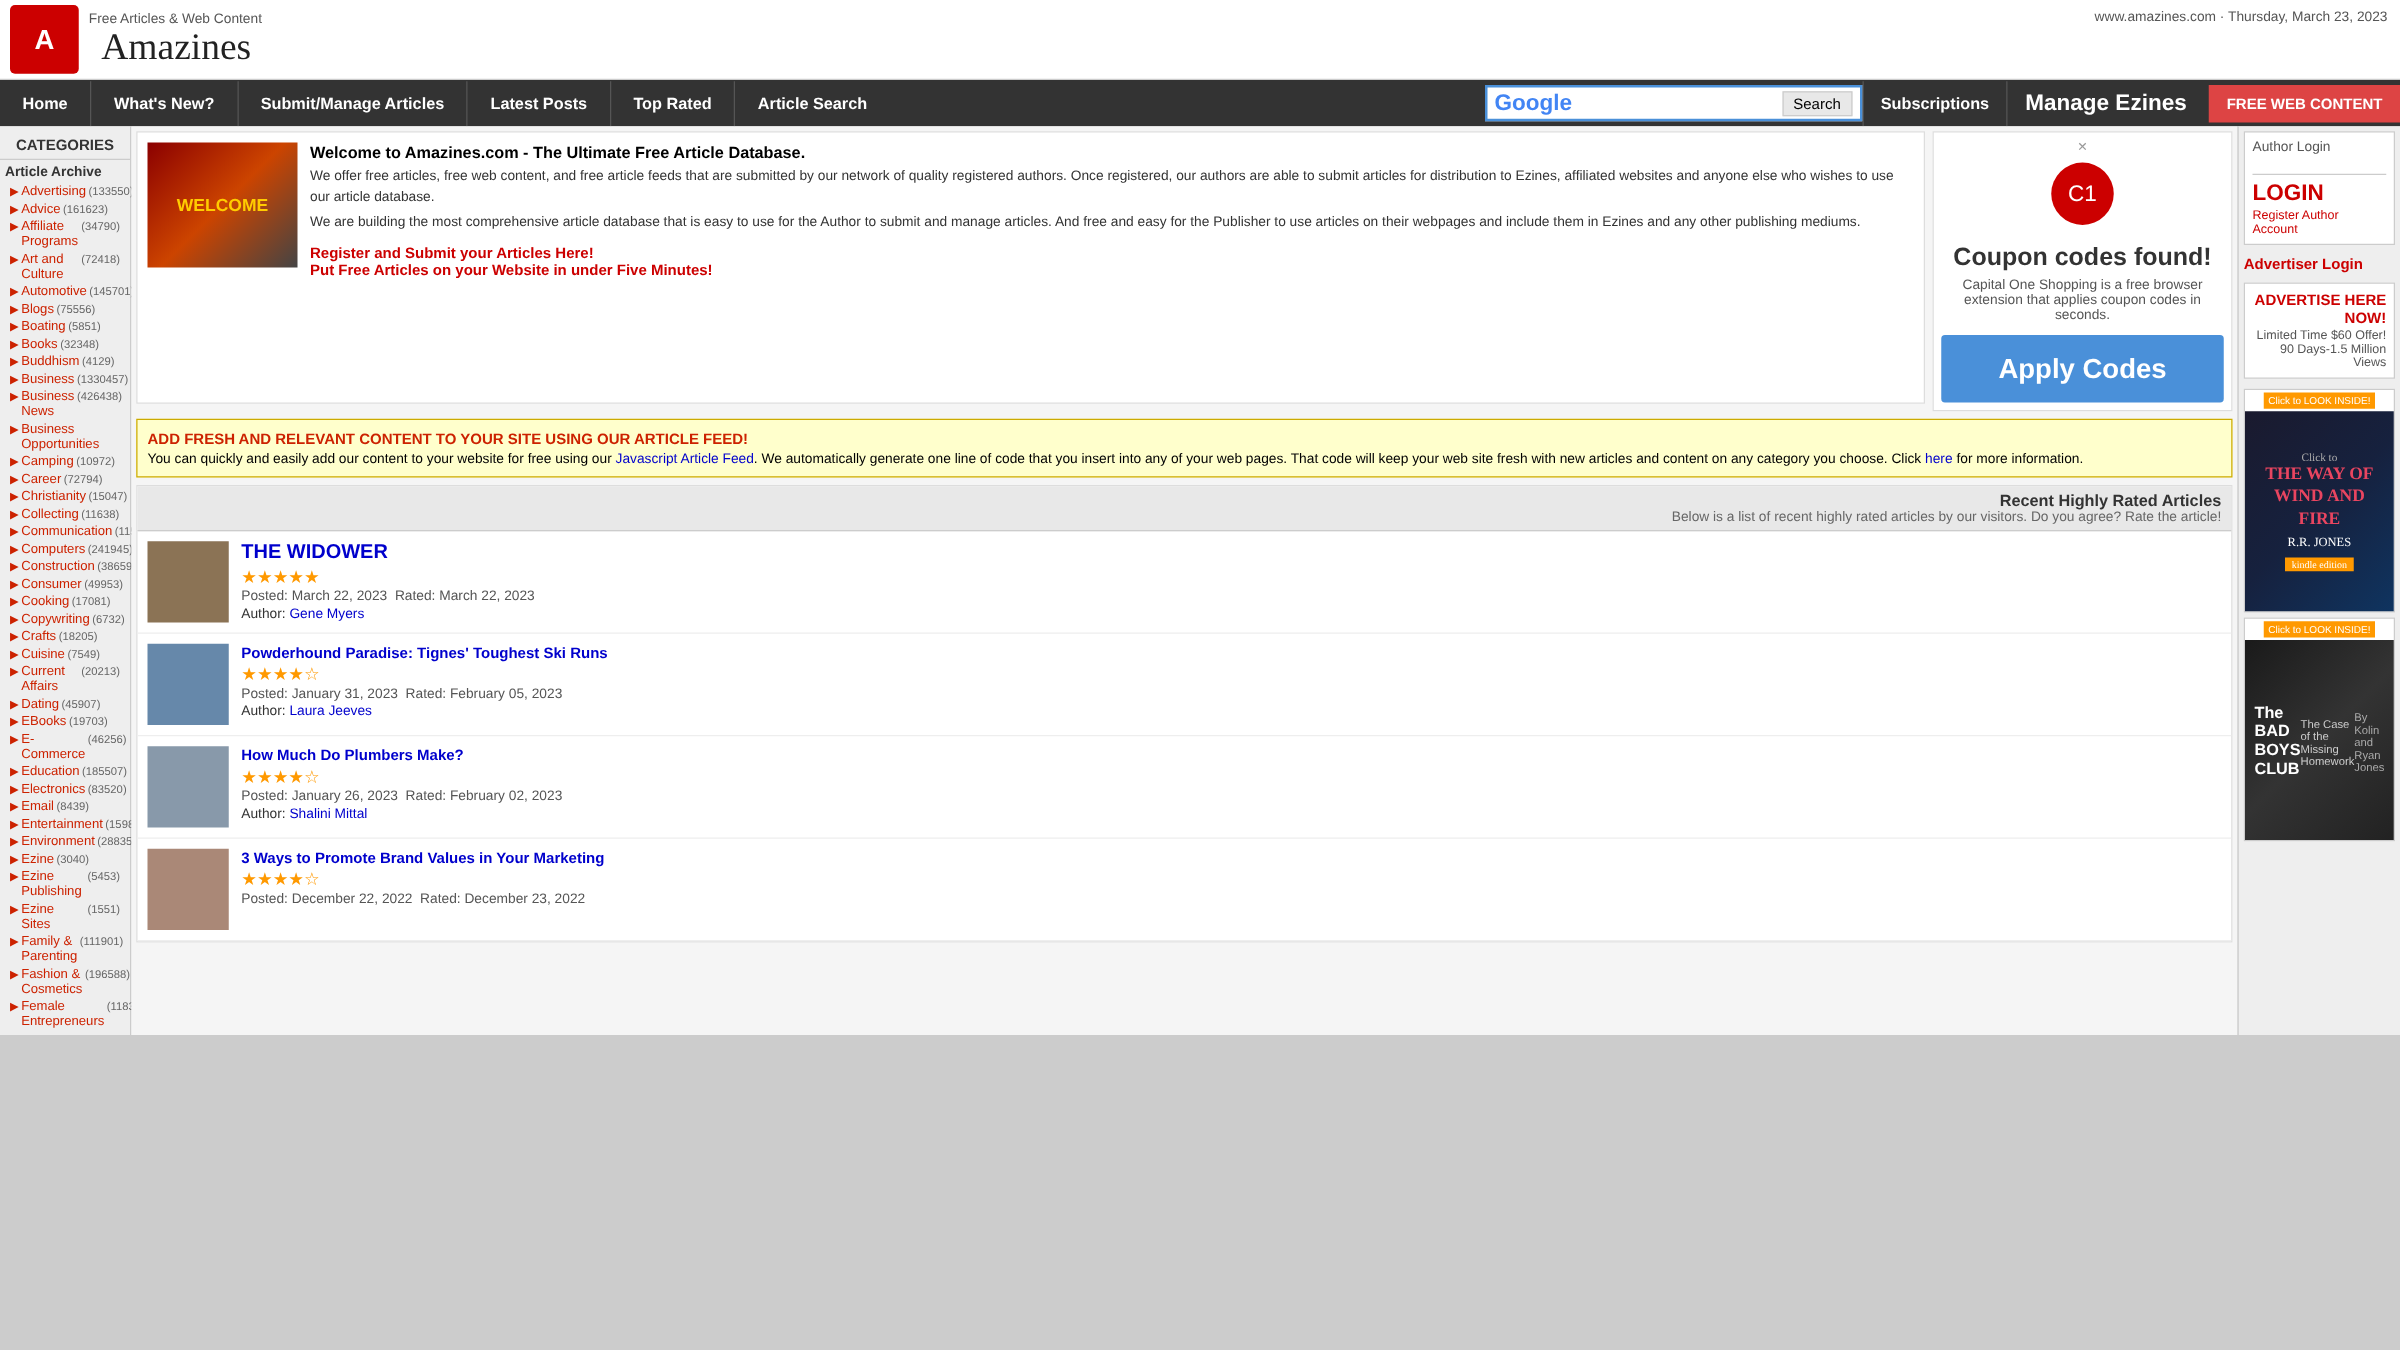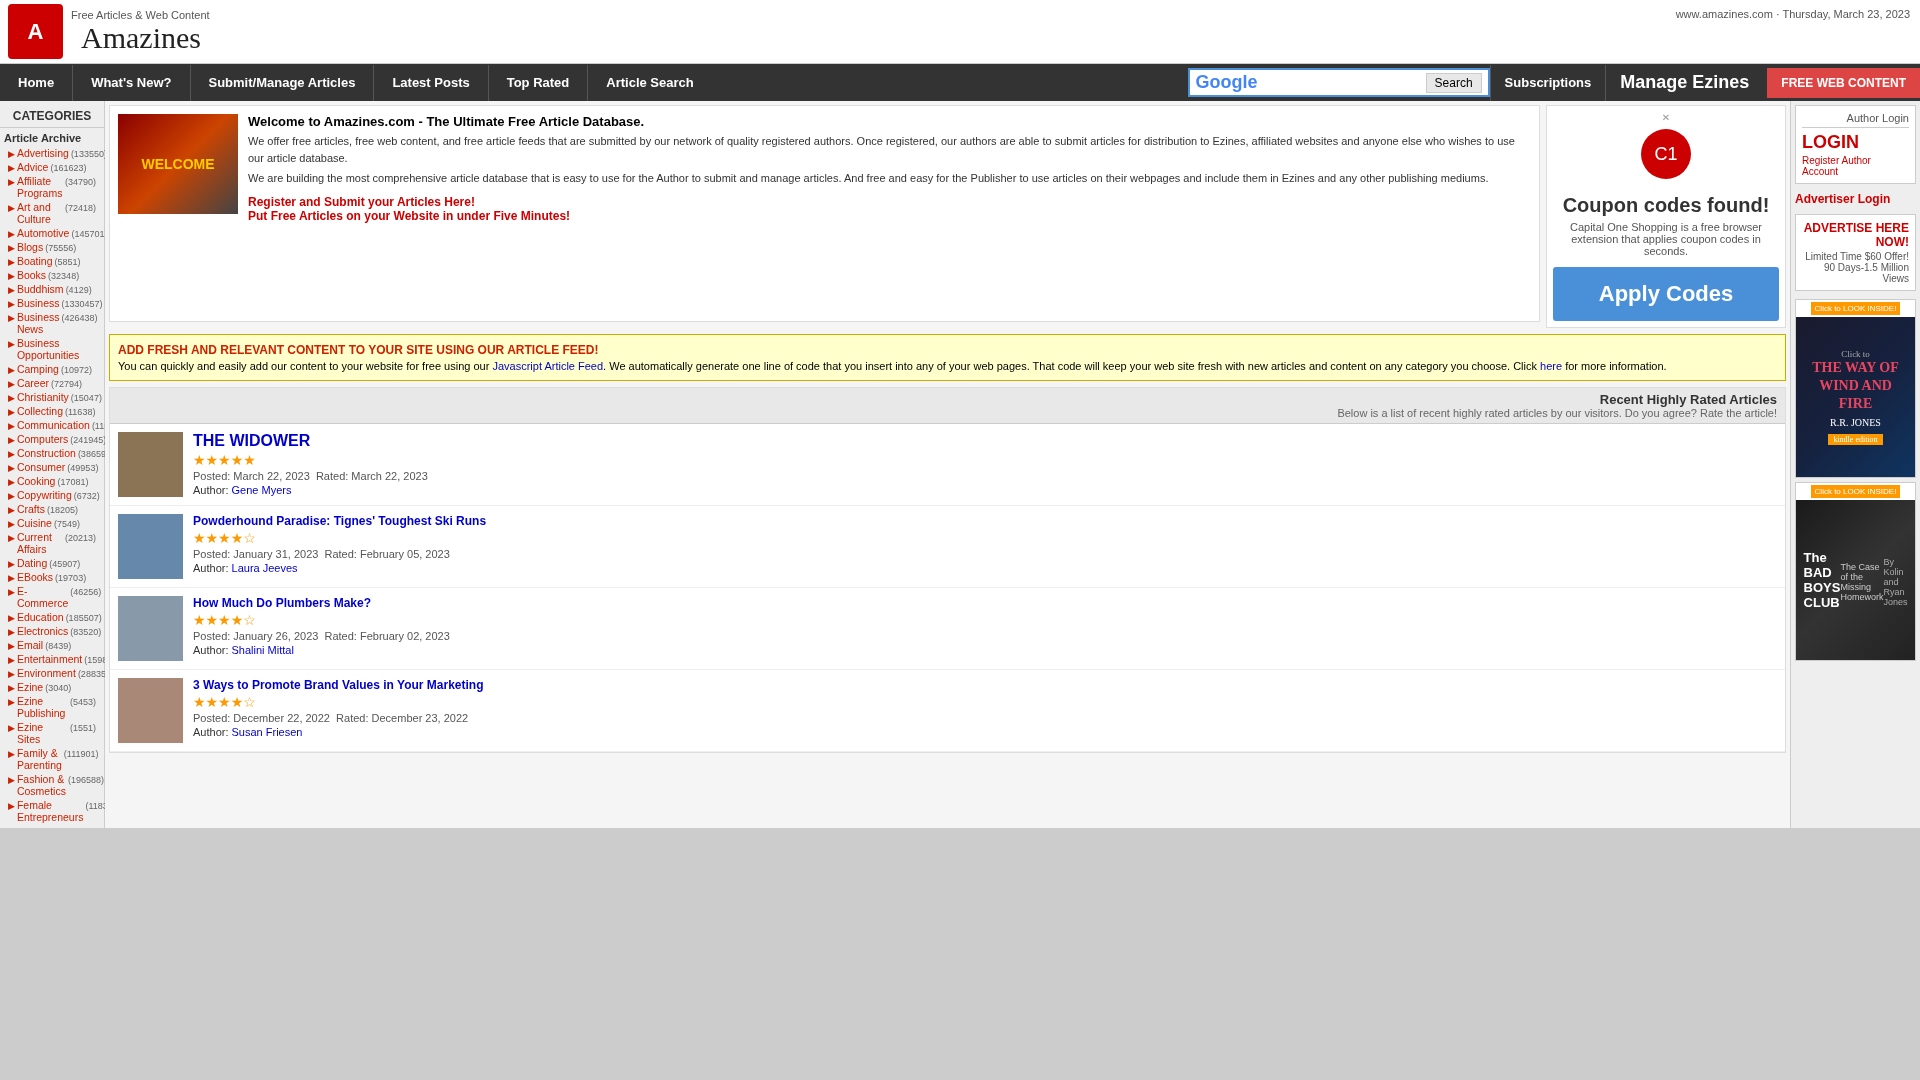--- a/index.html
+++ b/index.html
@@ -372,31 +372,30 @@
       <div style="font-size:11px;color:#555;margin:2px 0;">Posted: January 26, 2023&nbsp;&nbsp;Rated: February 02, 2023</div>
       <div style="font-size:11px;color:#333;">Author: <span style="color:#0000cc;cursor:pointer;">Shalini Mittal</span></div>
     </div>
   </div>
           <div class="article-row" style="display: flex; gap: 10px; padding: 8px; border-bottom: 1px solid rgb(238, 238, 238);">
     <div style="width:65px;height:65px;background:#aa8877;flex-shrink:0;"></div>
     <div style="flex:1;">
       <div style="font-weight:bold;color:#0000cc;font-size:12px;cursor:pointer;">3 Ways to Promote Brand Values in Your Marketing</div>
       <div style="color:#ff9900;font-size:14px;margin:2px 0;">★★★★☆</div>
       <div style="font-size:11px;color:#555;margin:2px 0;">Posted: December 22, 2022&nbsp;&nbsp;Rated: December 23, 2022</div>
-      <div style="font-size:11px;color:#333;">Author: <span style="color:#0000cc;cursor:pointer;">Susan Friesen</span></div>
     </div>
   </div>
         </div>
     </div>
 
   </div>
 
   <div id="right-sidebar">
     <div id="author-login-box" style="background:#fff;border:1px solid #ccc;padding:6px;margin-bottom:8px;">
-      <div style="font-size:11px;color:#555;text-align:right;border-bottom:1px solid #ccc;padding-bottom:3px;margin-bottom:4px;">Author Login</div>
+      <div style="font-size:11px;color:#555;text-align:left;border-bottom:1px solid #ccc;padding-bottom:15px;margin-bottom:4px;">Author Login</div>
       <div style="font-size:18px;font-weight:bold;color:#cc0000;cursor:pointer;">LOGIN</div>
       <div style="font-size:10px;color:#555;margin-top:2px;">
         <span style="color:#cc0000;cursor:pointer;">Register Author Account</span>
       </div>
     </div>
     <div style="margin-bottom:8px;">
       <span style="color:#cc0000;font-size:12px;font-weight:bold;cursor:pointer;">Advertiser Login</span>
     </div>
     <div id="advertise-box" style="background:#fff;border:1px solid #ccc;padding:6px;margin-bottom:8px;text-align:right;">
       <div style="color:#cc0000;font-weight:bold;font-size:12px;cursor:pointer;">ADVERTISE HERE NOW!</div>

